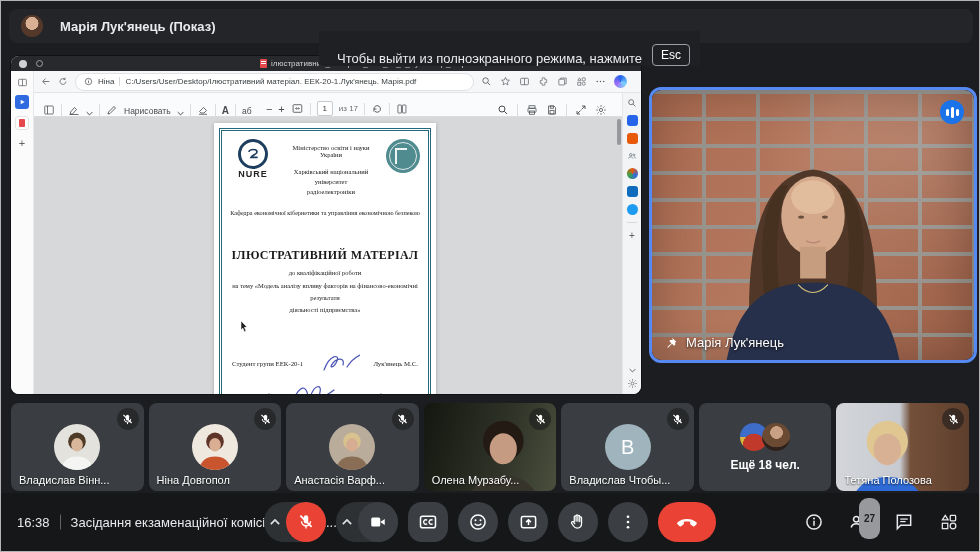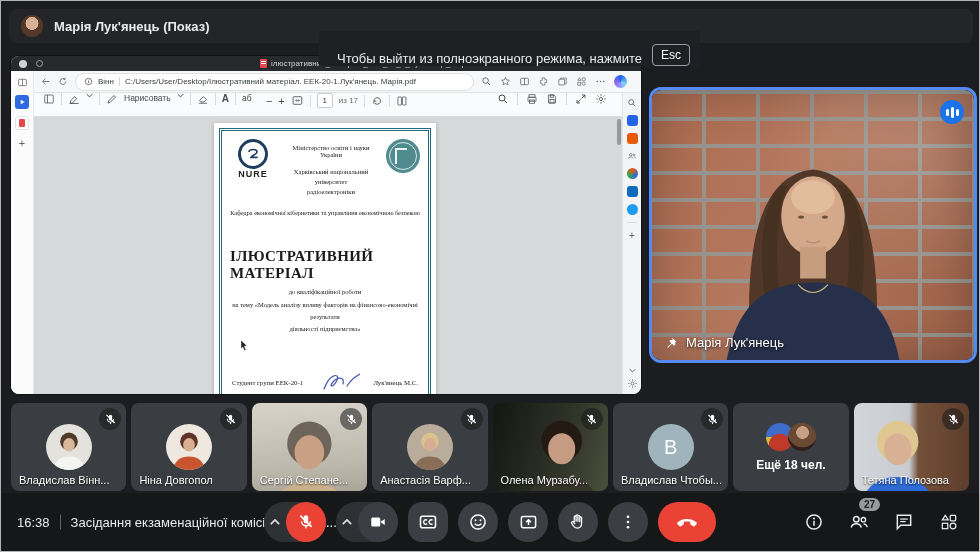--- a/index.html
+++ b/index.html
@@ -2,21 +2,21 @@
 <html><head>
 <meta charset="utf-8">
 <style>
   html,body{margin:0;padding:0;background:#000;}
   .screen{position:relative;width:980px;height:552px;background:#1c1d20;border:1px solid #b3b3b3;
     box-sizing:border-box;overflow:hidden;font-family:"Liberation Sans",sans-serif;}
   .ic{display:block;}
 
   
   .topbar{position:absolute;left:8px;top:8px;width:964px;height:34px;background:#242528;border-radius:8px;
-    display:flex;align-items:center;gap:11px;padding:0 12px;box-sizing:border-box;z-index:5;}
+    display:flex;align-items:center;gap:17px;padding:0 12px;box-sizing:border-box;z-index:5;}
   .tavatar{width:22px;height:22px;border-radius:50%;
     background:radial-gradient(circle at 50% 38%,#d9b093 0 36%,#54392b 38% 100%);}
   .pname{color:#e8eaed;font-size:13px;font-weight:bold;}
 
   
   .toast{position:absolute;left:318px;top:30px;height:35px;background:#1f2023;color:#e8eaed;z-index:40;
     display:flex;align-items:flex-end;gap:10px;padding:0 10px 0 18px;font-size:13px;border-radius:2px;}
   .esc{border:1px solid #9aa0a6;border-radius:4px;padding:3px 8px;font-size:12px;color:#fff;}
 
   
@@ -39,21 +39,21 @@
 
   .vtabs{position:absolute;left:0;top:15px;bottom:0;width:22px;background:#fbfbfc;border-right:1px solid #e8e8ea;
     display:flex;flex-direction:column;align-items:center;gap:7px;padding-top:6px;color:#5f6368;z-index:2;}
   .vt-active{width:14px;height:14px;border-radius:3px;background:#2f6ae0;display:flex;align-items:center;justify-content:center;}
   .vt-pdf{width:14px;height:14px;border-radius:3px;background:#fff;border:1px solid #e3e3e3;box-sizing:border-box;
     display:flex;align-items:center;justify-content:center;}
   .vt-pdf i{display:block;width:6px;height:8px;background:#e5484d;border-radius:1px;}
   .vt-plus{font-size:11px;color:#5f6368;}
 
   .pdfbar{position:absolute;left:22px;top:37px;right:0;height:24px;background:#fafbfc;border-bottom:1px solid #dcdcdc;
-    display:flex;align-items:flex-start;gap:6px;padding:0 10px;box-sizing:border-box;color:#474b4f;font-size:9px;}
+    display:flex;align-items:flex-end;gap:6px;padding:0 10px;box-sizing:border-box;color:#474b4f;font-size:9px;}
   .sep{width:1px;height:12px;background:#dadbdd;}
   .pcenter{position:absolute;left:50%;transform:translateX(-50%);display:flex;align-items:center;gap:6px;}
   .pagebox{width:14px;height:13px;border:1px solid #c8c9cb;background:#fff;border-radius:2px;font-size:8px;
     display:flex;align-items:center;justify-content:center;color:#333;}
   .ptotal{font-size:8px;color:#6a6e72;}
   .pright{margin-left:auto;display:flex;align-items:center;gap:8px;padding-right:24px;}
   .drawlbl{font-size:8.5px;color:#474b4f;}
 
   .bcontent{position:absolute;left:22px;top:61px;right:18px;bottom:0;background:#d7d8da;overflow:hidden;}
   .thumb{position:absolute;right:2px;top:2px;width:4px;height:26px;background:#96989b;border-radius:2px;}
@@ -72,21 +72,21 @@
   .dlogo-c{width:30px;height:30px;margin:0 auto;border:3px solid #1d3e5e;border-radius:50%;box-sizing:border-box;
     display:flex;align-items:center;justify-content:center;}
   .dlogo-t{font-size:9px;font-weight:bold;letter-spacing:1px;font-family:"Liberation Sans",sans-serif;color:#222;}
   .dhc{flex:1;text-align:center;}
   .dmin{font-size:6.5px;margin-top:5px;}
   .duni{font-size:6.5px;margin-top:9px;line-height:1.5;}
   .dseal{width:34px;height:34px;border-radius:50%;background:#4f8b8f;flex:0 0 auto;position:relative;}
   .dseal:before{content:"";position:absolute;inset:3px;border:1px solid #dfe9e8;border-radius:50%;}
   .dseal:after{content:"";position:absolute;left:9px;top:9px;width:10px;height:14px;border-left:2px solid #eef4f3;border-top:2px solid #eef4f3;}
   .ddept{font-size:6.2px;text-align:center;margin-top:13px;}
-  .dtitle{font-size:15px;font-weight:bold;text-align:left;margin-top:32px;letter-spacing:.4px;}
+  .dtitle{font-size:12px;font-weight:bold;text-align:center;margin-top:32px;letter-spacing:.4px;}
   .dsub{font-size:6.5px;text-align:center;margin-top:6px;}
   .dtopic{font-size:6.5px;text-align:center;margin-top:4px;line-height:1.8;}
   .cursor{margin:6px 0 0 10px;}
   .drow{display:flex;align-items:center;justify-content:space-between;font-size:6.8px;margin:4px 2px 0;}
   .drow.first{margin-top:14px;}
   .sig{flex:0 0 auto;}
 
   
   .mainv{position:absolute;left:648px;top:86px;width:328px;height:276px;border:3px solid #568af2;border-radius:12px;
     box-sizing:border-box;overflow:hidden;z-index:2;}
@@ -139,21 +139,21 @@
   .ldiv{width:1px;height:15px;background:#5f6368;}
   .controls{position:absolute;left:50%;top:50%;transform:translate(-50%,-50%);display:flex;align-items:center;gap:10px;}
   .grp{display:flex;align-items:center;background:#2e3134;border-radius:22px;height:40px;}
   .car{width:22px;display:flex;justify-content:center;color:#dfe1e5;}
   .cbtn{width:40px;height:40px;border-radius:50%;background:#3b3f43;color:#fff;display:flex;align-items:center;justify-content:center;}
   .cbtn.red{background:#ea4335;}
   .end{width:58px;height:40px;border-radius:22px;background:#ea4335;color:#fff;display:flex;align-items:center;justify-content:center;}
   .rgrp{position:absolute;right:16px;top:50%;transform:translateY(-50%);display:flex;align-items:center;gap:17px;color:#e8eaed;}
   .rbtn{position:relative;width:28px;height:28px;display:flex;align-items:center;justify-content:center;}
   .badge{position:absolute;top:-10px;right:-7px;background:#97999c;color:#202124;font-size:10px;font-weight:bold;
-    border-radius:9px;padding:1px 5px;}
+    border-radius:9px;padding:15px 5px;}
 </style>
 </head>
 <body>
 
 <svg width="0" height="0" style="position:absolute">
 <defs>
 <symbol id="i-mag" viewBox="0 0 24 24">
         <circle cx="10" cy="10" r="6" fill="none" stroke="currentColor" stroke-width="2"></circle>
         <line x1="14.6" y1="14.6" x2="20" y2="20" stroke="currentColor" stroke-width="2"></line>
       </symbol>
@@ -344,21 +344,21 @@
       <svg class="ic" width="11" height="11">
           <use href="#i-back"></use>
         </svg>
       <svg class="ic" width="11" height="11">
           <use href="#i-reload"></use>
         </svg>
       <div class="addr">
         <svg class="ic" width="9" height="9" style="flex:0 0 auto">
             <use href="#i-info"></use>
           </svg>
-        <span>Вінн</span>
+        <span>Ніна</span>
         <span class="adiv"></span>
         <span>C:/Users/User/Desktop/Ілюстративний матеріал. ЕЕК-20-1.Лук'янець. Марія.pdf</span>
       </div>
       <div class="tbright">
         <svg class="ic" width="11" height="11">
             <use href="#i-mag"></use>
           </svg>
         <svg class="ic" width="11" height="11">
             <use href="#i-star"></use>
           </svg>
@@ -580,31 +580,20 @@
       <div class="cav">
           <div class="pav" style="--wall:#efe8df">
             <svg class="ic" width="42" height="42" style="--hair:#5e3328;--skin:#d9ae92;--shirt:#c9552e">
               <use href="#i-bust"></use>
             </svg>
           </div>
         </div>
       <div class="tname">Ніна Довгопол</div>
     </div>
 
-    <div class="tile t-v3">
-      <div class="mic">
-          <svg class="ic" width="13" height="13">
-            <use href="#i-mic-off"></use>
-          </svg>
-        </div>
-      <svg class="vp" viewBox="0 0 100 100" preserveAspectRatio="xMidYMax meet">
-          <use href="#i-bust"></use>
-        </svg>
-      <div class="tname">Сергій Степане...</div>
-    </div>
 
     <div class="tile">
       <div class="mic">
           <svg class="ic" width="13" height="13">
             <use href="#i-mic-off"></use>
           </svg>
         </div>
       <div class="cav">
           <div class="pav" style="--wall:#b9ac9b">
             <svg class="ic" width="42" height="42" style="--hair:#d9c28e;--skin:#d6ad92;--shirt:#8a6d55">

